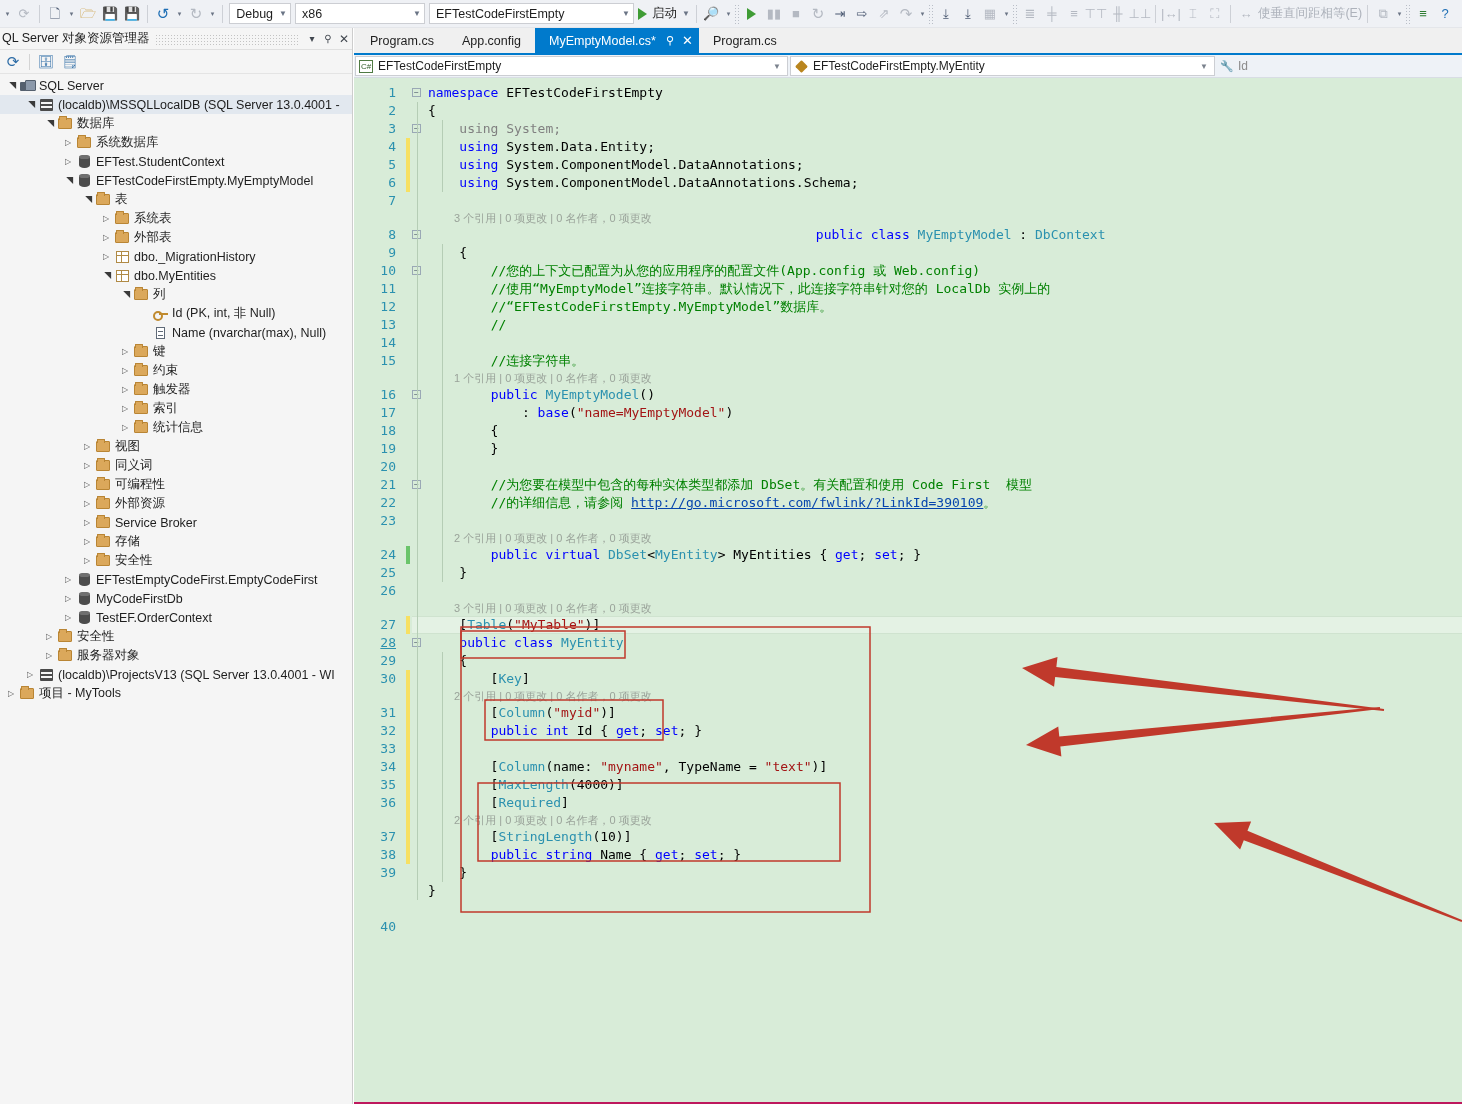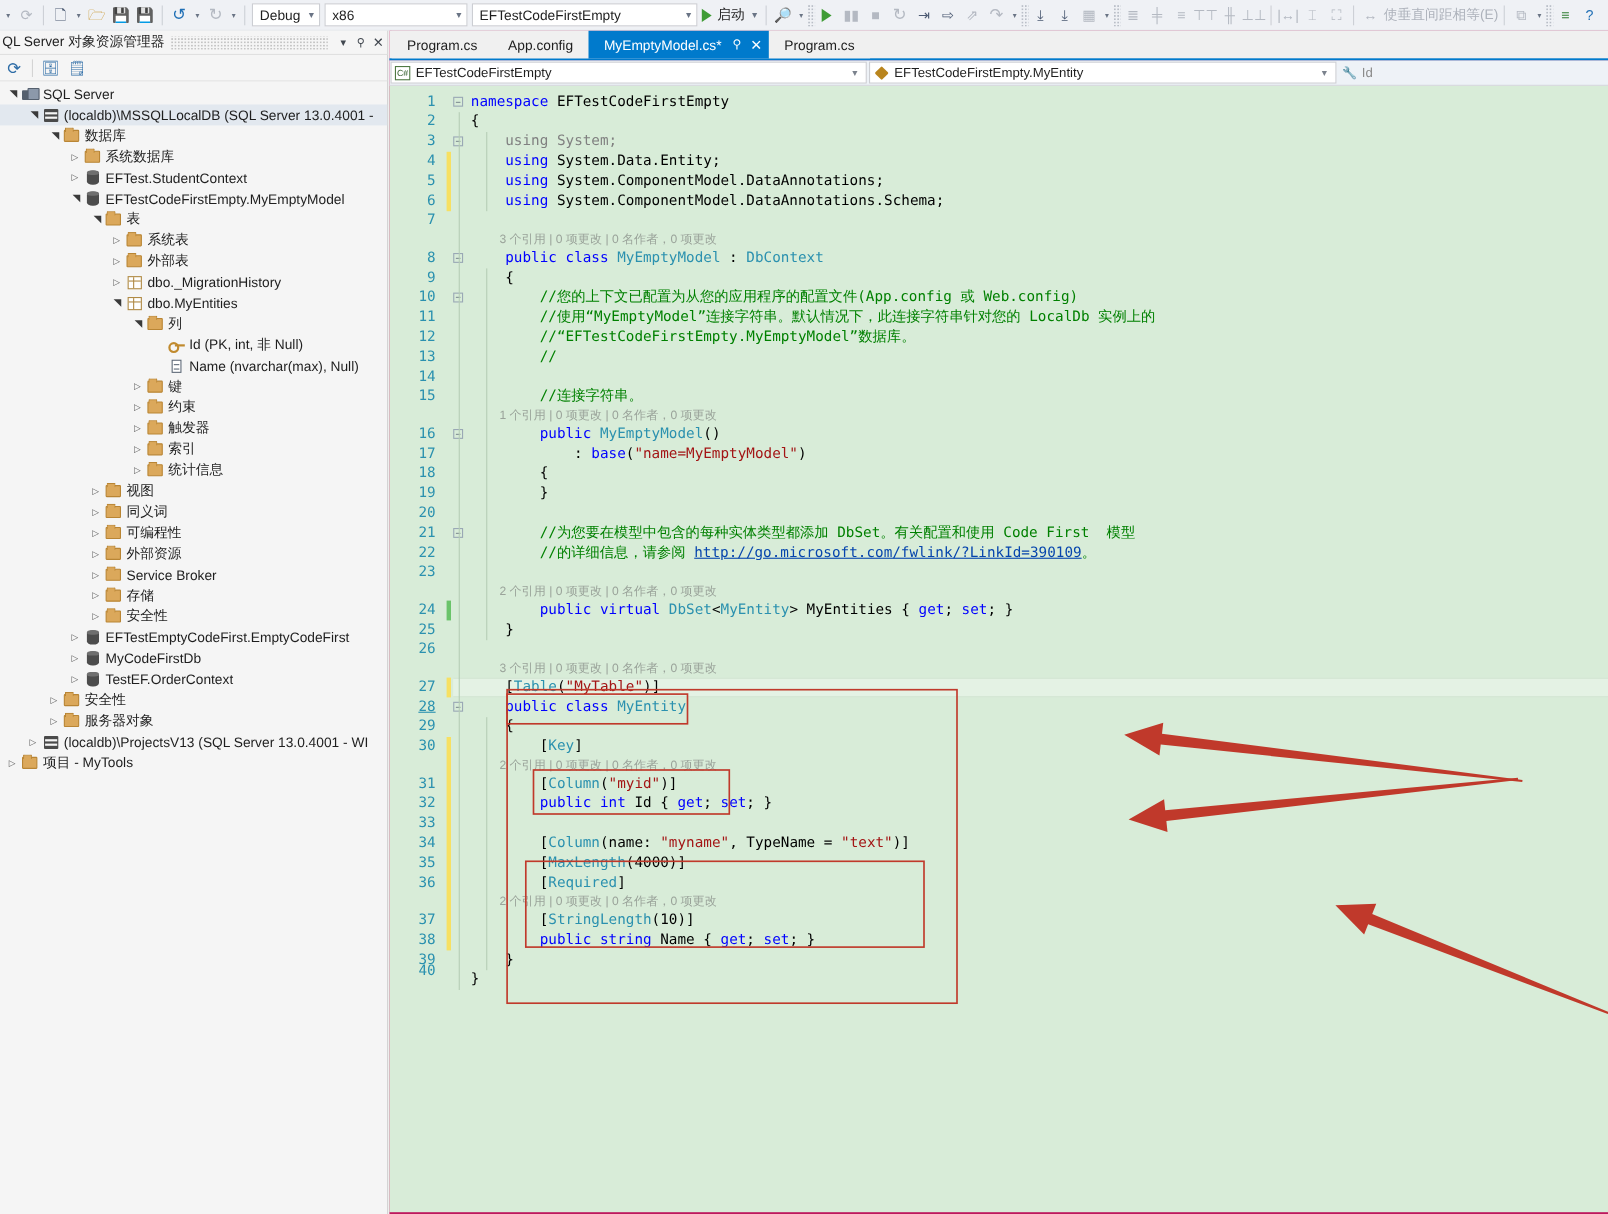--- a/index.html
+++ b/index.html
@@ -725,21 +725,21 @@
           <div class="cl-row" style="top: 60px; left: 74px;"><span class="pln">    </span><span class="kw">using</span><span class="pln"> System.Data.Entity;</span></div>
           <div class="ln" style="top: 78px;">5</div>
           <div class="cl-row" style="top: 78px; left: 74px;"><span class="pln">    </span><span class="kw">using</span><span class="pln"> System.ComponentModel.DataAnnotations;</span></div>
           <div class="ln" style="top: 96px;">6</div>
           <div class="cl-row" style="top: 96px; left: 74px;"><span class="pln">    </span><span class="kw">using</span><span class="pln"> System.ComponentModel.DataAnnotations.Schema;</span></div>
           <div class="ln" style="top: 114px;">7</div>
           <div class="cl-row" style="top: 114px; left: 74px;"></div>
           <div class="cl-row codelens" style="top: 132px; padding-left: 42px;">3 个引用 | 0 项更改 | 0 名作者，0 项更改</div>
           <div class="ln" style="top: 148px;">8</div>
           <div class="foldmark" style="top: 152px; left: 58px;">−</div>
-          <div class="cl-row" style="top: 148px; left: 74px;"><span class="pln">    </span><span class="kw">public</span><span class="pln"> </span><span class="kw">class</span><span class="pln"> </span><span class="type">MyEmptyModel</span><span class="pln"> : </span><span class="type">DbContext</span></div>
+          <div class="cl-row" style="top: 148px; left: 74px; text-align: center;"><span class="pln">    </span><span class="kw">public</span><span class="pln"> </span><span class="kw">class</span><span class="pln"> </span><span class="type">MyEmptyModel</span><span class="pln"> : </span><span class="type">DbContext</span></div>
           <div class="ln" style="top: 166px;">9</div>
           <div class="cl-row" style="top: 166px; left: 74px;"><span class="pln">    {</span></div>
           <div class="ln" style="top: 184px;">10</div>
           <div class="foldmark" style="top: 188px; left: 58px;">−</div>
           <div class="cl-row" style="top: 184px; left: 74px;"><span class="pln">        </span><span class="cmt">//您的上下文已配置为从您的应用程序的配置文件(App.config 或 Web.config)</span></div>
           <div class="ln" style="top: 202px;">11</div>
           <div class="cl-row" style="top: 202px; left: 74px;"><span class="pln">        </span><span class="cmt">//使用“MyEmptyModel”连接字符串。默认情况下，此连接字符串针对您的 LocalDb 实例上的</span></div>
           <div class="ln" style="top: 220px;">12</div>
           <div class="cl-row" style="top: 220px; left: 74px;"><span class="pln">        </span><span class="cmt">//“EFTestCodeFirstEmpty.MyEmptyModel”数据库。</span></div>
           <div class="ln" style="top: 238px;">13</div>
@@ -797,21 +797,21 @@
           <div class="cl-row" style="top: 698px; left: 74px;"><span class="pln">        [</span><span class="attr">MaxLength</span><span class="pln">(</span><span class="num">4000</span><span class="pln">)]</span></div>
           <div class="ln" style="top: 716px;">36</div>
           <div class="cl-row" style="top: 716px; left: 74px;"><span class="pln">        [</span><span class="attr">Required</span><span class="pln">]</span></div>
           <div class="cl-row codelens" style="top: 734px; padding-left: 42px;">2 个引用 | 0 项更改 | 0 名作者，0 项更改</div>
           <div class="ln" style="top: 750px;">37</div>
           <div class="cl-row" style="top: 750px; left: 74px;"><span class="pln">        [</span><span class="attr">StringLength</span><span class="pln">(</span><span class="num">10</span><span class="pln">)]</span></div>
           <div class="ln" style="top: 768px;">38</div>
           <div class="cl-row" style="top: 768px; left: 74px;"><span class="pln">        </span><span class="kw">public</span><span class="pln"> </span><span class="kw">string</span><span class="pln"> Name { </span><span class="kw">get</span><span class="pln">; </span><span class="kw">set</span><span class="pln">; }</span></div>
           <div class="ln" style="top: 786px;">39</div>
           <div class="cl-row" style="top: 786px; left: 74px;"><span class="pln">    }</span></div>
-          <div class="ln" style="top: 796px; padding-left: 16px;">40</div>
+          <div class="ln" style="top: 840px; padding-left: 16px;">40</div>
           <div class="cl-row" style="top: 804px; left: 74px;"><span class="pln">}</span></div>
           <div class="changebar" style="left: 52px; top: 60px; height: 54px;"></div>
           <div class="changebar saved" style="left: 52px; top: 468px; height: 18px;"></div>
           <div class="changebar" style="left: 52px; top: 538px; height: 18px;"></div>
           <div class="changebar" style="left: 52px; top: 592px; height: 194px;"></div>
           <div style="position: absolute; width: 1px; background: rgb(181, 205, 181); left: 63px; top: 24px; height: 798px;"></div>
           <div style="position: absolute; width: 1px; background: rgb(181, 205, 181); left: 88px; top: 42px; height: 72px;"></div>
           <div style="position: absolute; width: 1px; background: rgb(181, 205, 181); left: 88px; top: 166px; height: 338px;"></div>
           <div style="position: absolute; width: 1px; background: rgb(181, 205, 181); left: 88px; top: 574px; height: 230px;"></div>
         </div>

